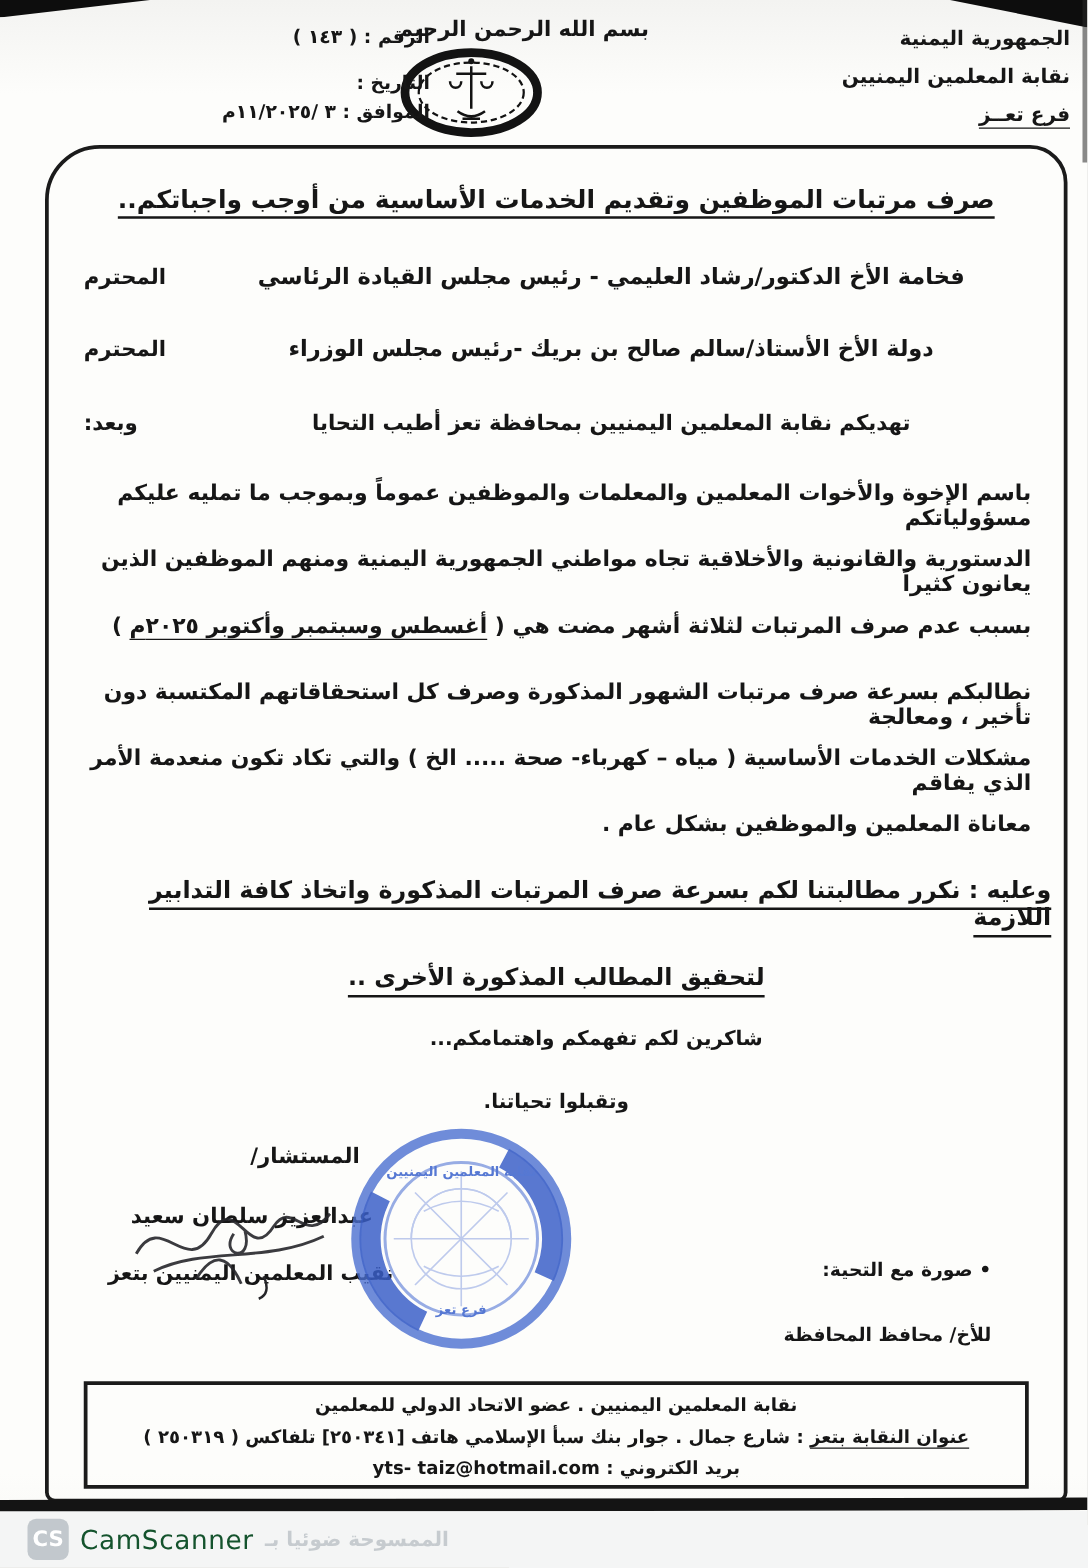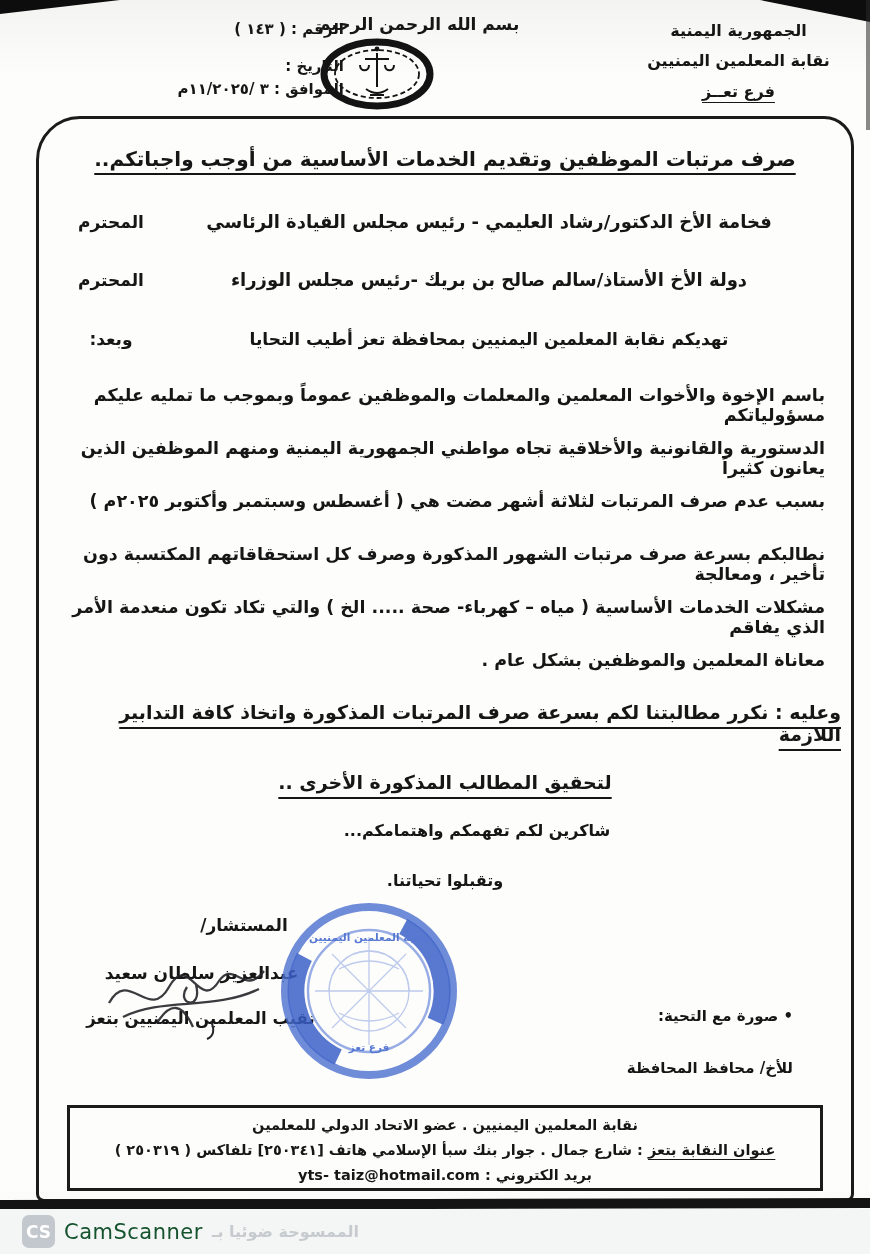--- a/index.html
+++ b/index.html
@@ -16,21 +16,21 @@
   
   .corner-tl{position:absolute;top:0;left:0;width:120px;height:14px;background:#0d0d0d;
     clip-path:polygon(0 0,100% 0,0 100%);}
   .corner-tr{position:absolute;top:0;right:0;width:110px;height:22px;background:#0d0d0d;
     clip-path:polygon(0 0,100% 0,100% 100%);}
   .edge-right{position:absolute;top:0;right:0;width:4px;height:130px;background:#2a2a2a;opacity:.55;}
   .scan-edge{position:absolute;top:1199px;left:-4px;width:880px;height:10px;background:#141414;
     border-radius:4px;transform:rotate(-0.12deg);}
 
   
-  .header-right{position:absolute;top:16px;right:14px;width:235px;text-align:center;
+  .header-right{position:absolute;top:16px;right:14px;width:235px;text-align:right;
     font-weight:bold;font-size:16px;line-height:1.9;direction:rtl;}
   .header-right .branch{text-decoration:underline;text-underline-offset:5px;letter-spacing:2px;}
   .header-center{position:absolute;top:14px;left:318px;width:252px;text-align:left;direction:rtl;}
   .header-center .basmala{font-weight:bold;font-size:17px;}
   .header-center svg{margin-top:3px;}
   .header-left{position:absolute;top:20px;left:104px;width:240px;direction:rtl;text-align:right;
     font-weight:bold;font-size:15px;}
   .header-left .ref{margin-bottom:17px;}
   .header-left .dt{line-height:1.5;}
 
@@ -40,26 +40,26 @@
   .frame > div{position:absolute;}
 
   .subject{top:28px;left:0;width:100%;text-align:center;}
   .subject span{font-size:20px;font-weight:bold;text-decoration:underline;
     text-underline-offset:7px;text-decoration-thickness:2px;}
 
   .row-flex{right:28px;left:28px;display:flex;direction:rtl;align-items:baseline;font-weight:bold;}
   .recip1{top:92px;font-size:18px;}
   .recip2{top:150px;font-size:18px;}
   .row-flex .mid{flex:1;text-align:center;}
-  .row-flex .end{width:88px;text-align:center;font-size:17px;}
+  .row-flex .end{width:88px;text-align:left;font-size:17px;}
   .greet{top:210px;font-size:17px;}
 
   .body-line{right:26px;left:26px;text-align:right;font-weight:bold;font-size:17.5px;}
   .bl1{top:266px;} .bl2{top:319px;} .bl3{top:372px;} .bl4{top:425px;} .bl5{top:478px;} .bl6{top:531px;}
-  .months{text-underline-offset:5px;}
+  .months{text-decoration:underline;text-underline-offset:5px;}
 
   .demand1{top:582px;right:10px;left:26px;text-align:right;font-weight:bold;font-size:19px;}
   .demand2{top:652px;left:0;width:100%;text-align:center;font-weight:bold;font-size:19px;}
   .demand1 span,.demand2 span{text-decoration:underline;text-underline-offset:8px;text-decoration-thickness:2px;}
 
   .thanks{top:702px;left:0;width:100%;text-align:center;font-weight:bold;font-size:16px;margin-left:32px;}
   .closing{top:752px;left:0;width:100%;text-align:center;font-weight:bold;font-size:16px;}
 
   .sig-title{top:796px;left:120px;width:170px;text-align:center;font-weight:bold;font-size:17px;direction:rtl;}
   .sig-name{top:844px;left:30px;width:265px;text-align:center;font-weight:bold;font-size:17px;direction:rtl;}

